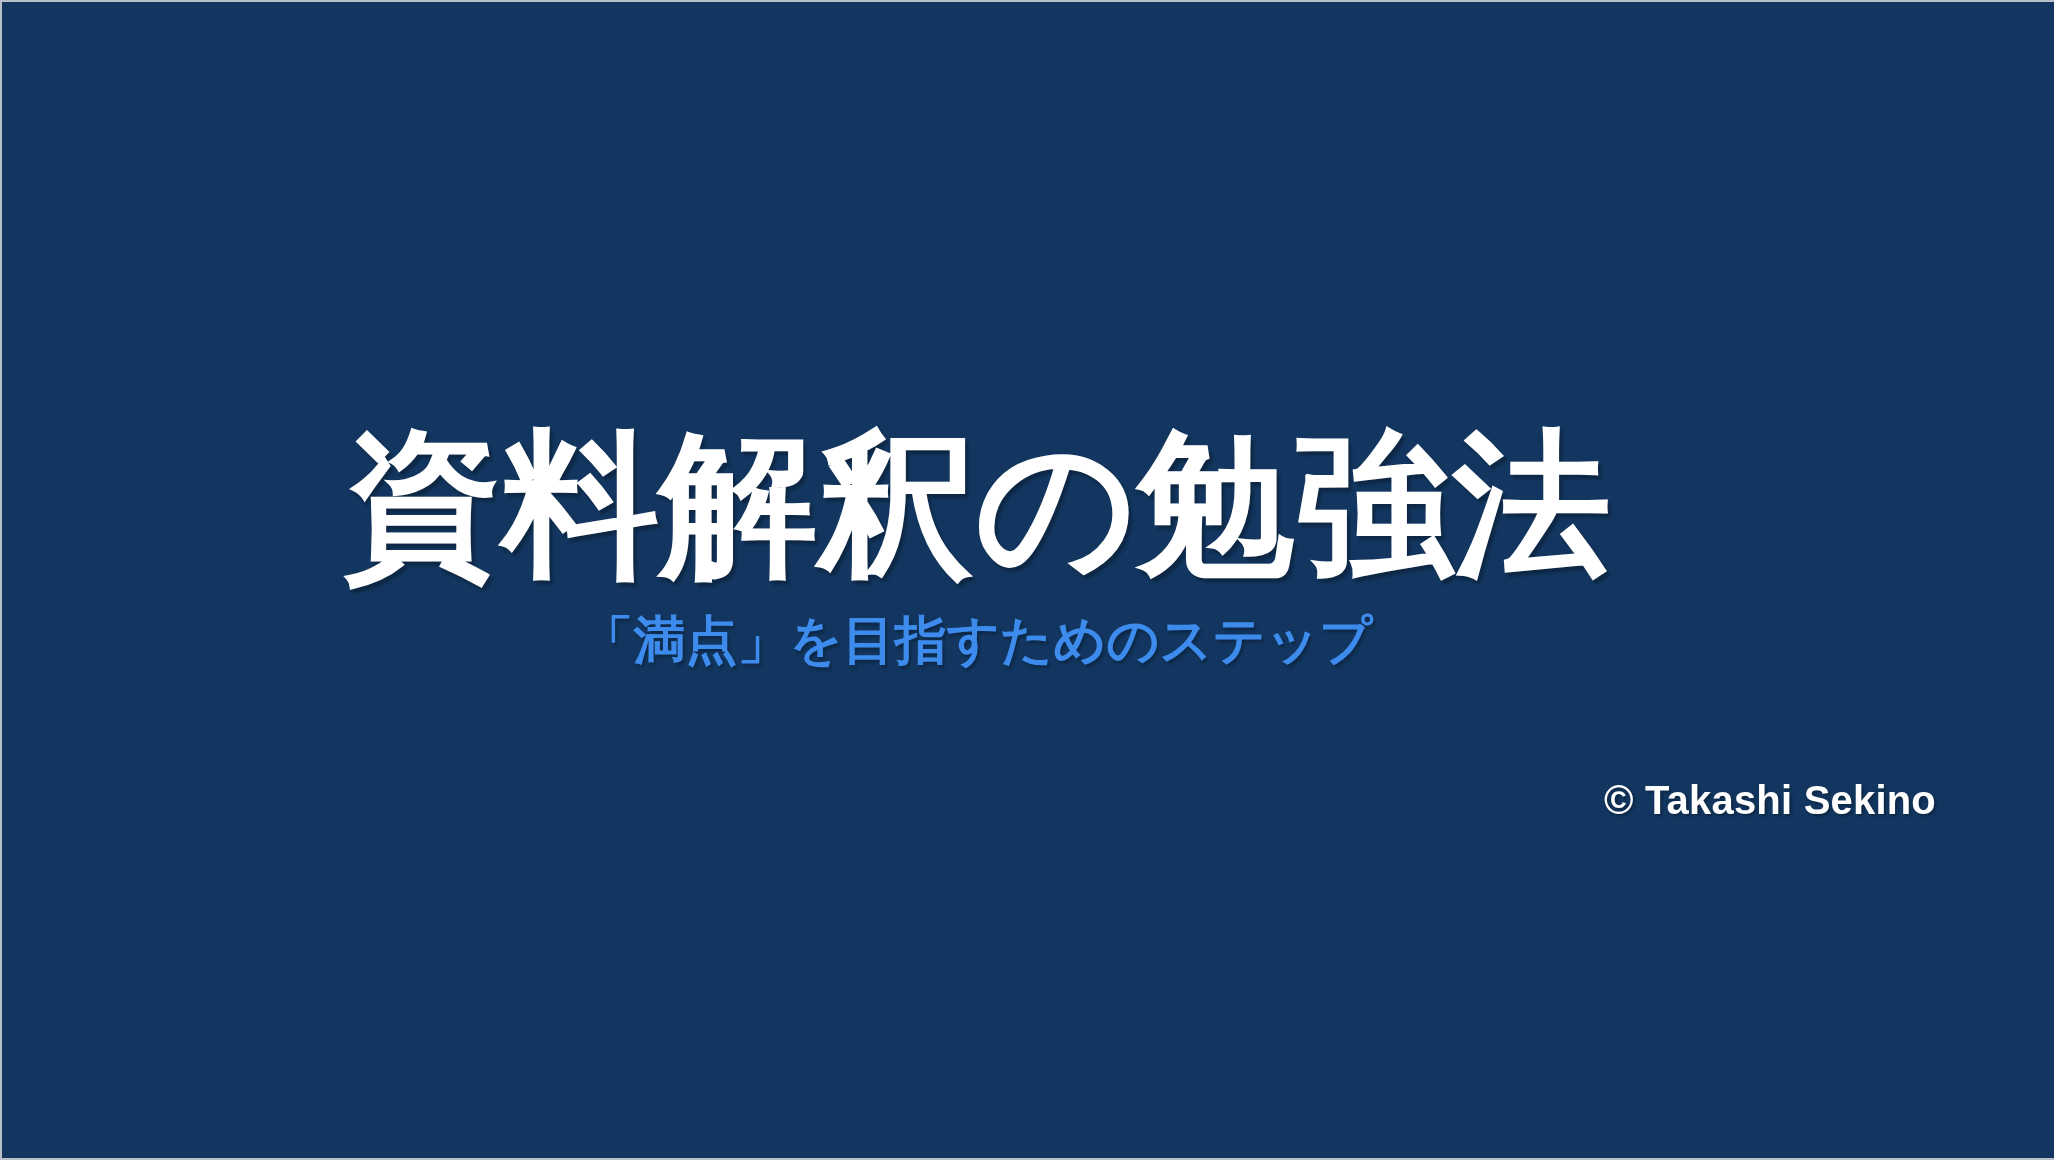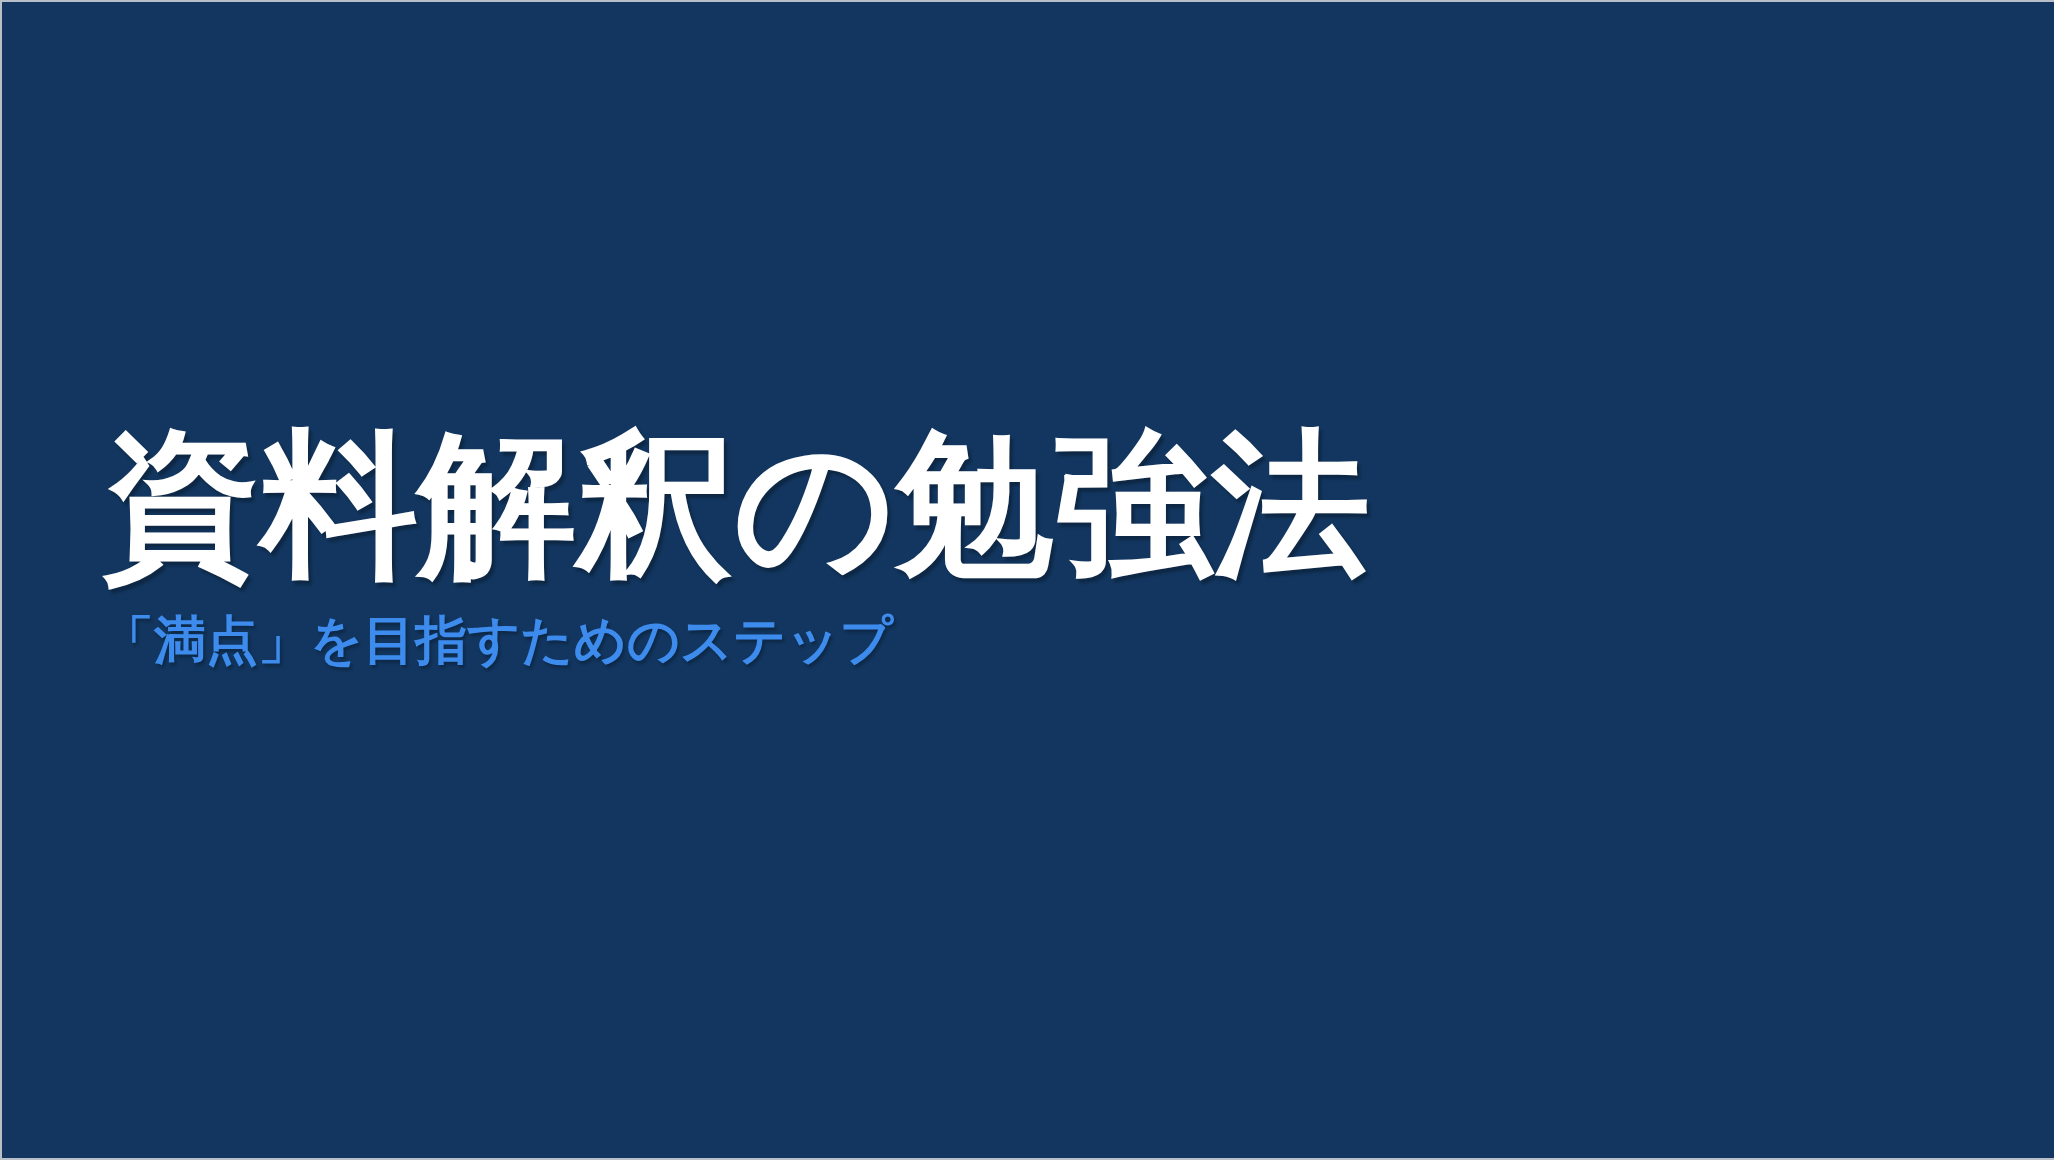--- a/index.html
+++ b/index.html
@@ -19,20 +19,21 @@
   .slide {
     position: relative;
     width: 2054px;
     height: 1160px;
     box-sizing: border-box;
     background: #12365f;
     border-top: 2px solid #b9bfc6;
     border-left: 2px solid #b9bfc6;
     border-bottom: 2px solid #b9bfc6;
     overflow: hidden;
+    text-align: center;
   }
 
   
   .title-block {
     position: absolute;
     left: 100px;
     top: 414px;
     width: 1750px;
   }
 
@@ -79,14 +80,15 @@
 </head>
 <body>
 
 <div class="slide">
 
   <div class="title-block">
     <h1 class="slide-title">資料解釈の勉強法</h1>
     <p class="slide-subtitle">「満点」を目指すためのステップ</p>
   </div>
 
+  <p class="copyright">© Takashi Sekino</p>
 
 </div>
 
 </body></html>

